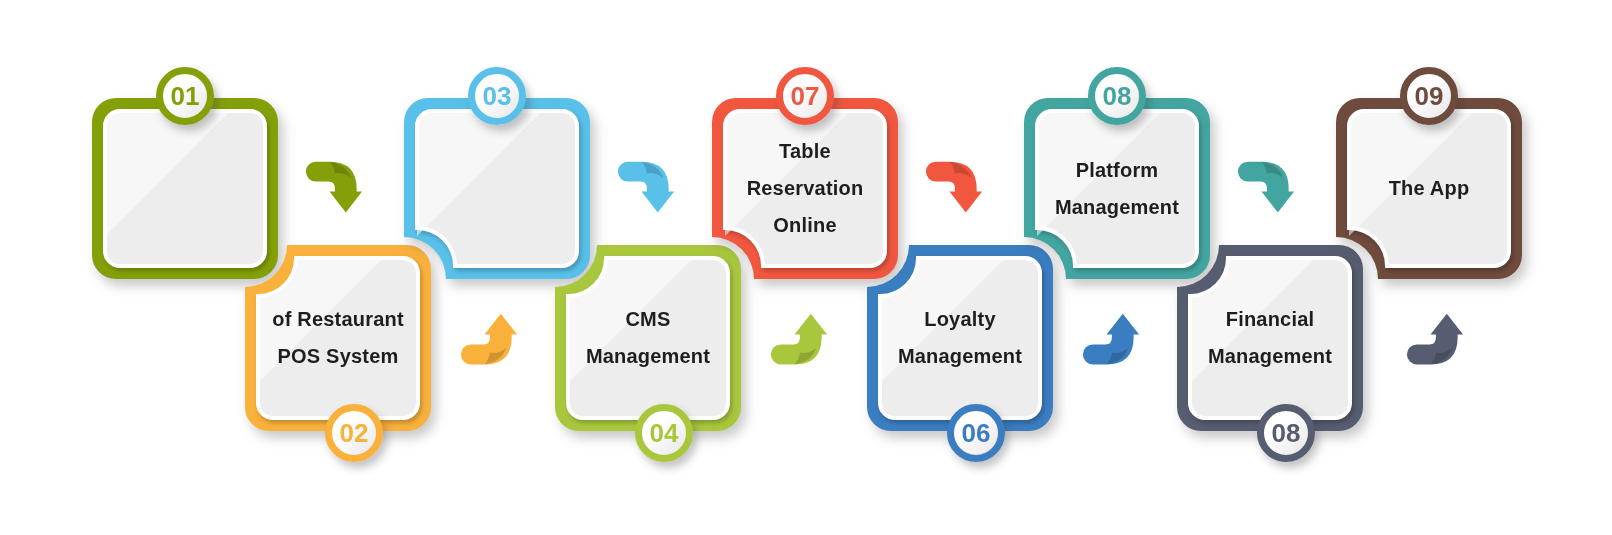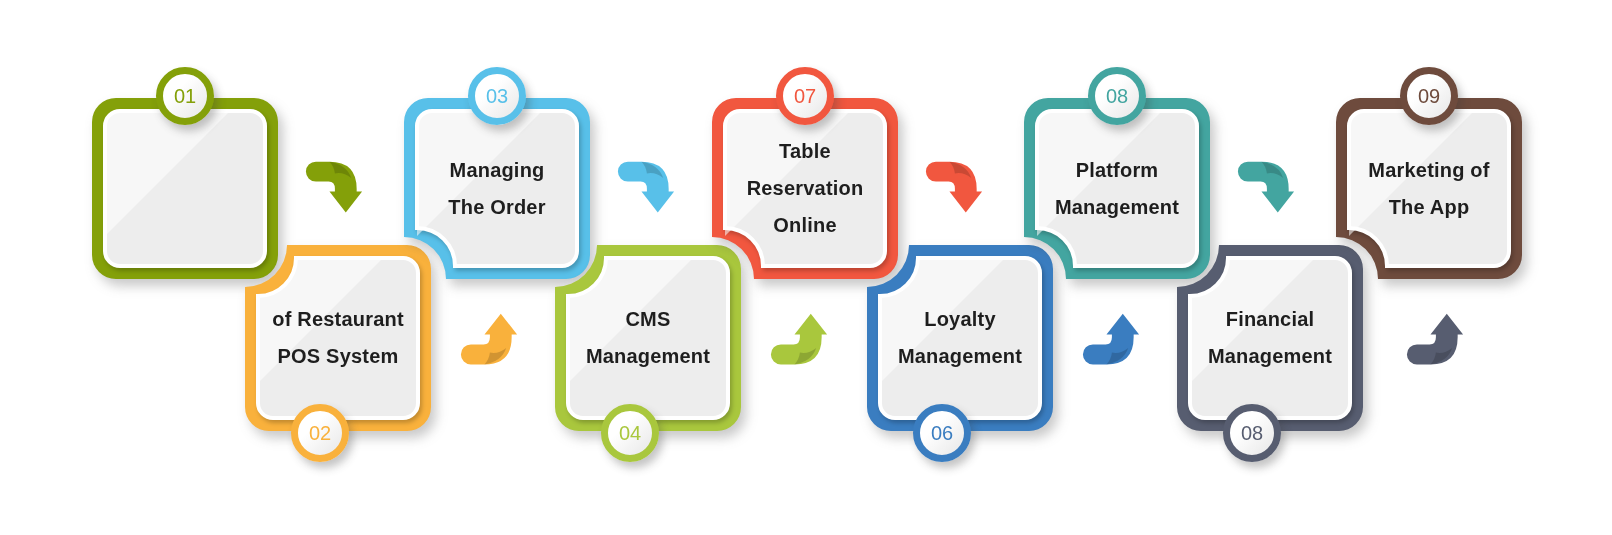--- a/index.html
+++ b/index.html
@@ -13,25 +13,25 @@
   .card-text{
     position:absolute;left:12px;right:12px;top:0;bottom:0;
     display:flex;flex-direction:column;align-items:center;justify-content:center;
     font-size:20px;font-weight:600;line-height:37px;color:#1e1e1e;text-align:center;
     letter-spacing:.2px;
   }
   .badge{
     position:absolute;width:58px;height:58px;box-sizing:border-box;border-radius:50%;
     border:7px solid #888;background:linear-gradient(135deg,#ffffff 35%,#e7e7e7 100%);
     display:flex;align-items:center;justify-content:center;
-    font-size:20px;font-weight:400;
+    font-size:26px;font-weight:700;
     box-shadow:4px 6px 8px rgba(60,60,60,.30);
   }
   .badge-top{left:66px;top:-29px;}
-  .badge-bottom{left:48px;top:161px;align-items:center;}
+  .badge-bottom{left:82px;top:161px;align-items:center;}
   .arrow{position:absolute;width:58px;height:58px;}
 </style>
 </head>
 <body>
 
 <div class="stage">
 
   <div class="card" style="left:90px;top:96px">
     <svg class="card-shape" width="190" height="185" viewBox="0 0 190 185">
       <path class="frame" d="M26 2 H164 A24 24 0 0 1 188 26 V159 A24 24 0 0 1 164 183 H26 A24 24 0 0 1 2 159 V26 A24 24 0 0 1 26 2 Z" style="fill: rgb(132, 160, 9);"></path>
@@ -58,25 +58,20 @@
       <span>02</span>
     </div>
   </div>
 
   <div class="card" style="left:402px;top:96px">
     <svg class="card-shape" width="190" height="185" viewBox="0 0 190 185">
       <path class="frame" d="M26 2 H164 A24 24 0 0 1 188 26 V159 A24 24 0 0 1 164 183 H44 A42 42 0 0 0 2 141 V26 A24 24 0 0 1 26 2 Z" style="fill: rgb(88, 192, 233);"></path>
       <path class="sheet" fill="#EDEDED" stroke="#FFFFFF" stroke-width="4" d="M30 15 H160 A15 15 0 0 1 175 30 V155 A15 15 0 0 1 160 170 H53 A38 38 0 0 0 15 132 V30 A15 15 0 0 1 30 15 Z"></path>
       <path fill="#FFFFFF" fill-opacity="0.55" d="M30 15 H140 L15 140 V30 A15 15 0 0 1 30 15 Z"></path>
     </svg>
-    <div class="card-text">
-      <div>Managing</div>
-      <div>The Order</div>
-      <div></div>
-    </div>
     <div class="badge badge-top" style="border-color: rgb(88, 192, 233); color: rgb(88, 192, 233);">
       <span>03</span>
     </div>
   </div>
 
   <div class="card" style="left:553px;top:243px">
     <svg class="card-shape" width="190" height="190" viewBox="0 0 190 190">
       <path class="frame" d="M44 2 H164 A24 24 0 0 1 188 26 V164 A24 24 0 0 1 164 188 H26 A24 24 0 0 1 2 164 V44 A42 42 0 0 0 44 2 Z" style="fill: rgb(169, 199, 61);"></path>
       <path class="sheet" fill="#EDEDED" stroke="#FFFFFF" stroke-width="4" d="M53 15 H160 A15 15 0 0 1 175 30 V160 A15 15 0 0 1 160 175 H30 A15 15 0 0 1 15 160 V53 A38 38 0 0 0 53 15 Z"></path>
       <path fill="#FFFFFF" fill-opacity="0.55" d="M53 15 H140 L15 140 V53 A38 38 0 0 0 53 15 Z"></path>
@@ -155,21 +150,20 @@
     </div>
   </div>
 
   <div class="card" style="left:1334px;top:96px">
     <svg class="card-shape" width="190" height="185" viewBox="0 0 190 185">
       <path class="frame" d="M26 2 H164 A24 24 0 0 1 188 26 V159 A24 24 0 0 1 164 183 H44 A42 42 0 0 0 2 141 V26 A24 24 0 0 1 26 2 Z" style="fill: rgb(110, 75, 61);"></path>
       <path class="sheet" fill="#EDEDED" stroke="#FFFFFF" stroke-width="4" d="M30 15 H160 A15 15 0 0 1 175 30 V155 A15 15 0 0 1 160 170 H53 A38 38 0 0 0 15 132 V30 A15 15 0 0 1 30 15 Z"></path>
       <path fill="#FFFFFF" fill-opacity="0.55" d="M30 15 H140 L15 140 V30 A15 15 0 0 1 30 15 Z"></path>
     </svg>
     <div class="card-text">
-      <div>Marketing of</div>
       <div>The App</div>
       <div></div>
     </div>
     <div class="badge badge-top" style="border-color: rgb(110, 75, 61); color: rgb(110, 75, 61);">
       <span>09</span>
     </div>
   </div>
 
   <svg class="arrow" style="left:305px;top:158px" viewBox="0 0 64 64">
     <path d="M12 4 L27 4 Q57 4 57 34 L57 37 L63 37 L45 60 L27 37 L33 37 L33 34 Q33 26 26 26 L12 26 A11 11 0 0 1 12 4 Z" style="fill: rgb(132, 160, 9);"></path>

